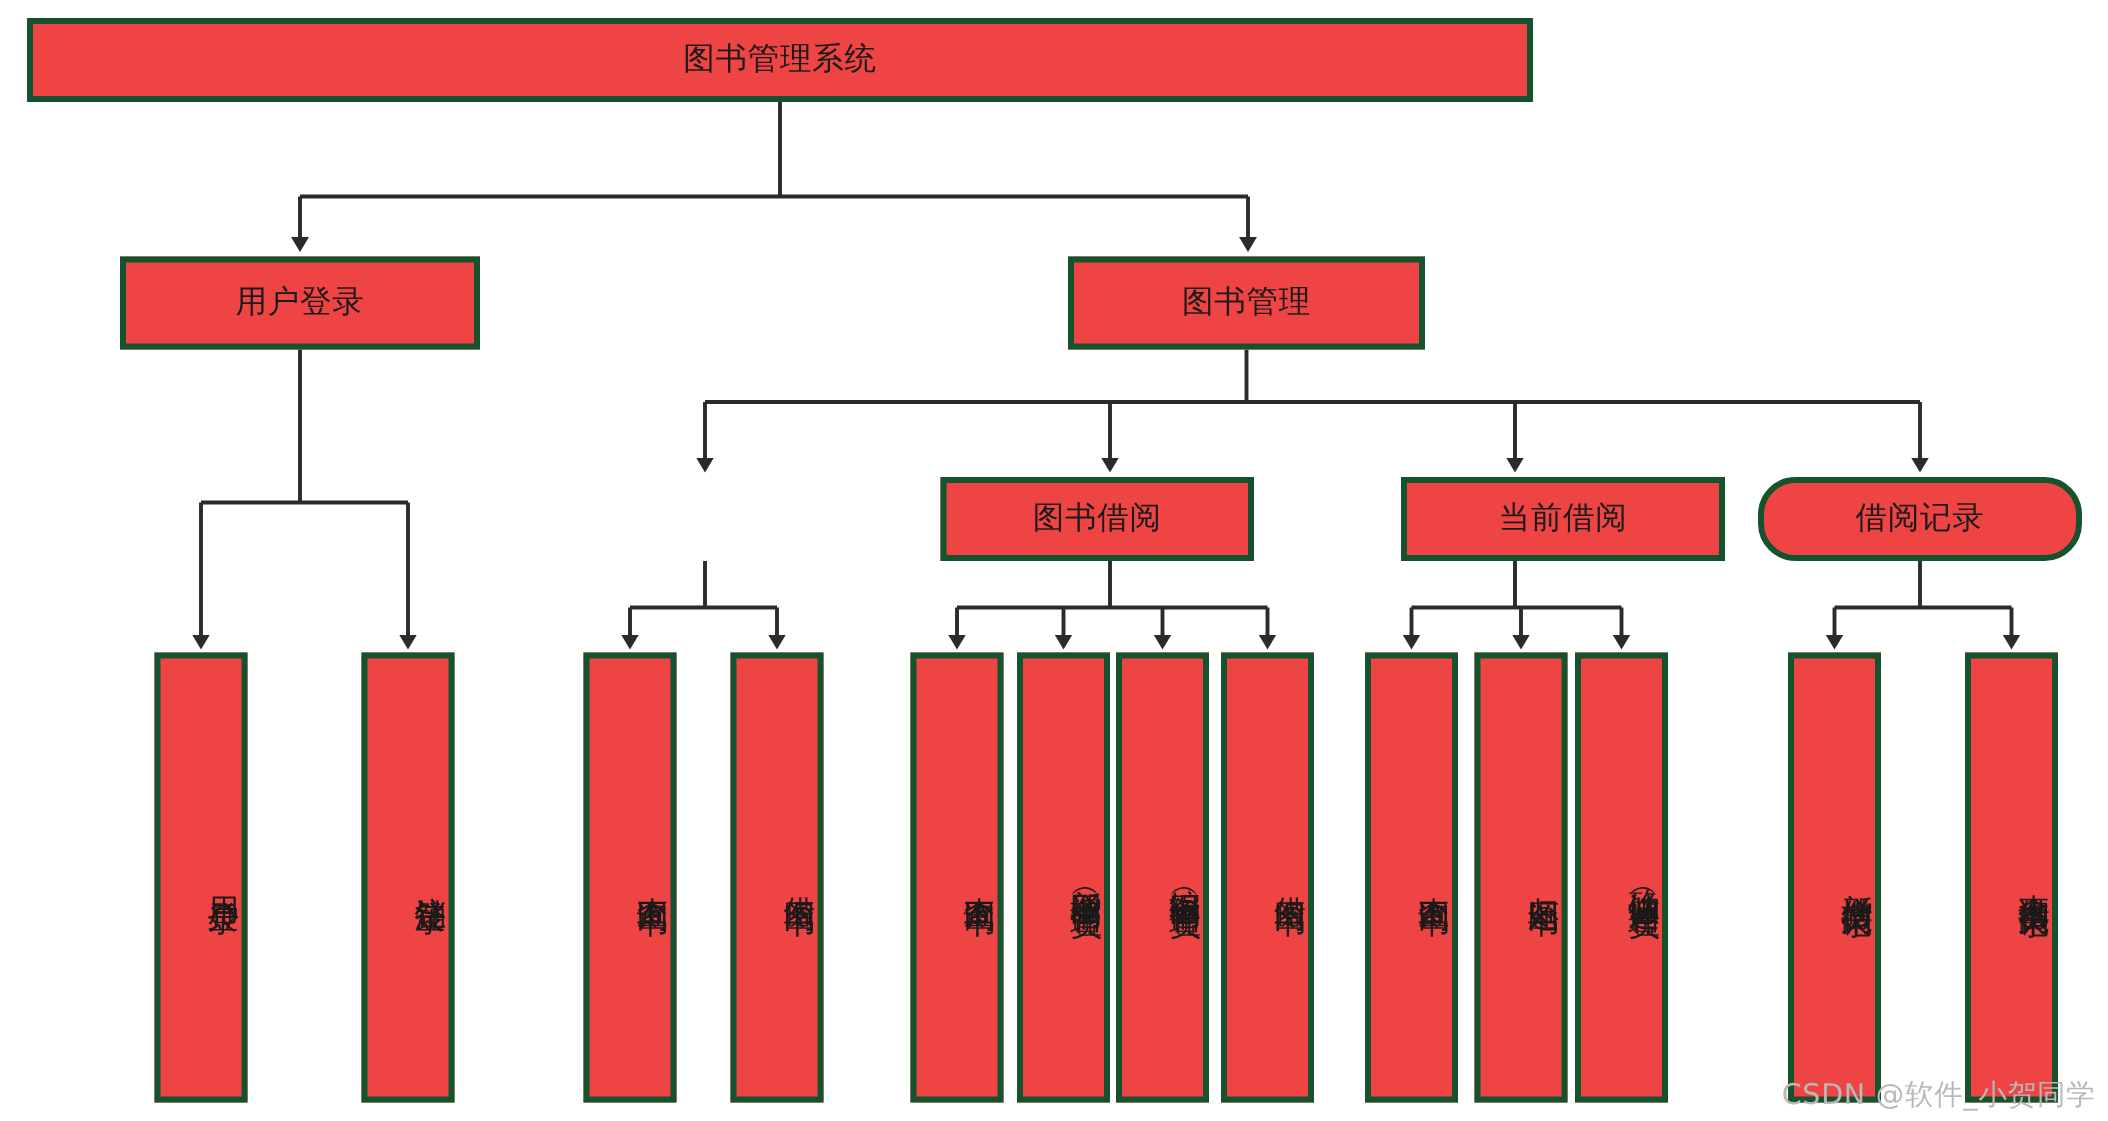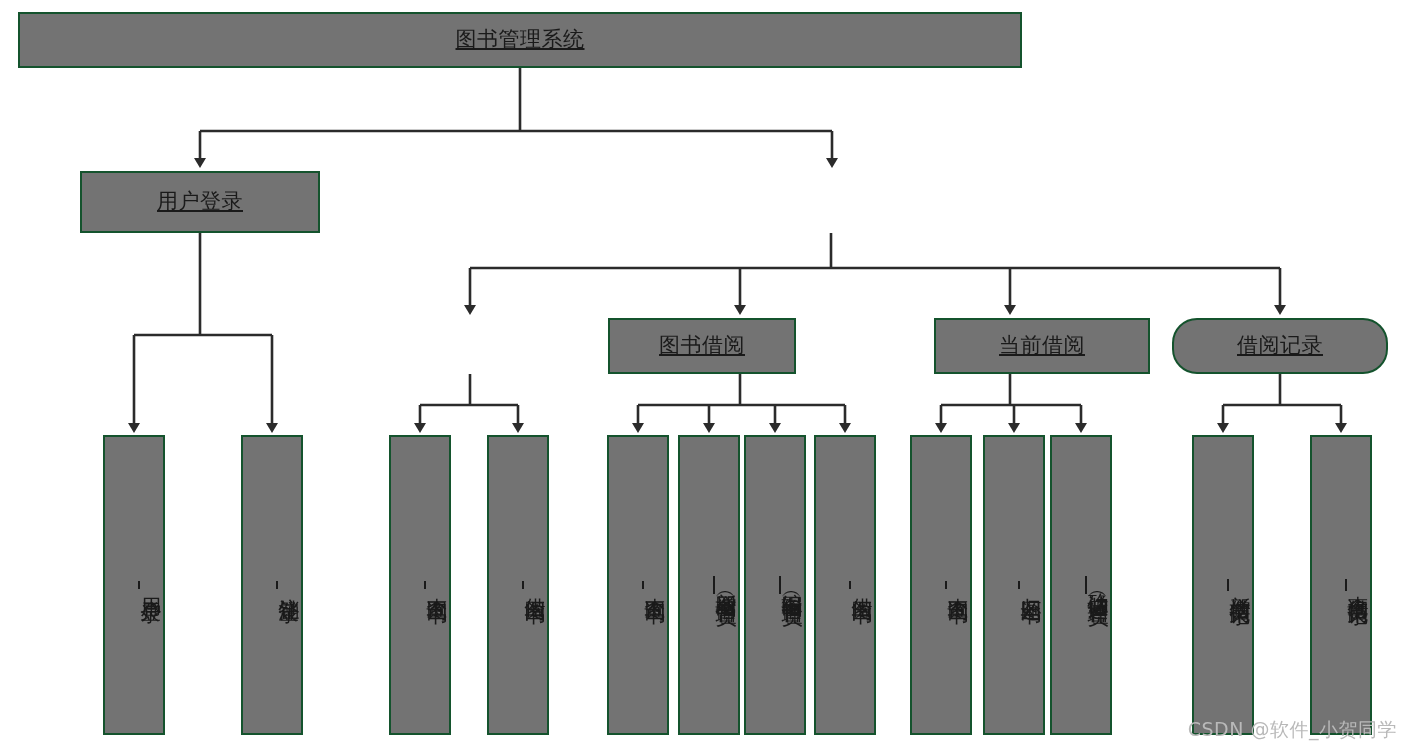--- a/index.html
+++ b/index.html
@@ -21,27 +21,26 @@
     position: absolute;
     left: 0;
     top: 0;
     width: 1405px;
     height: 747px;
     pointer-events: none;
   }
   .node {
     position: absolute;
     box-sizing: border-box;
-    background: #737373;
-    border: 2px solid #14532d;
+    background: #ef4444;
+    border: 4px solid #14532d;
     display: flex;
     align-items: center;
     justify-content: center;
     color: #1a1a1a;
-    text-decoration: underline;
   }
   .node.horizontal {
     font-size: 21px;
     letter-spacing: 0.5px;
     line-height: 1.2;
   }
   .node.vertical {
     writing-mode: vertical-rl;
     text-orientation: upright;
     font-size: 21px;
@@ -124,22 +123,25 @@
     </g>
   </svg>
 
   <div class="node horizontal" style="left:18px; top:12px; width:1004px; height:56px;">
     <span>图书管理系统</span>
   </div>
 
   <div class="node horizontal" style="left:80px; top:171px; width:240px; height:62px;">
     <span>用户登录</span>
   </div>
+  <div class="node horizontal" style="left:712px; top:171px; width:238px; height:62px;">
+    <span>图书管理</span>
+  </div>
 
-  <div class="node horizontal" style="left:608px; top:318px; width:188px; height:56px;">
+  <div class="node horizontal" style="left:627px; top:318px; width:209px; height:56px;">
     <span>图书借阅</span>
   </div>
   <div class="node horizontal" style="left:902px; top:318px; width:216px; height:56px;margin-left:32px;">
     <span>当前借阅</span>
   </div>
   <div class="node horizontal" style="left:1172px; top:318px; width:216px; height:56px;border-radius:25px;">
     <span>借阅记录</span>
   </div>
 
   <div class="node vertical" style="left:103px; top:435px; width:62px; height:300px;">

